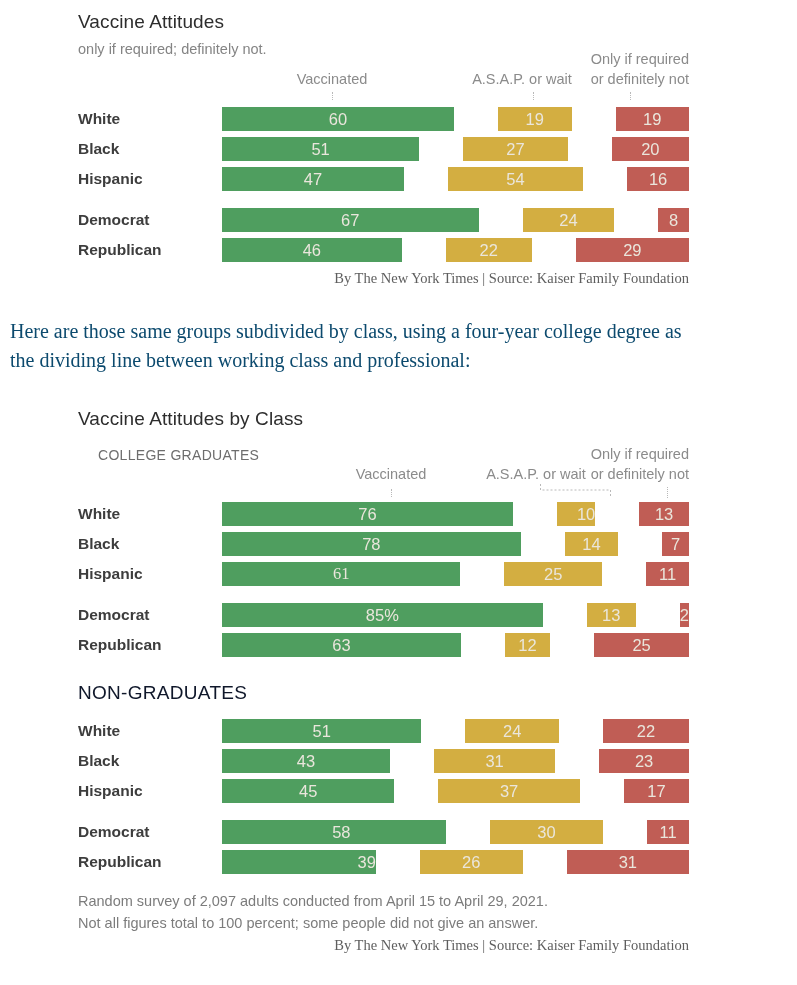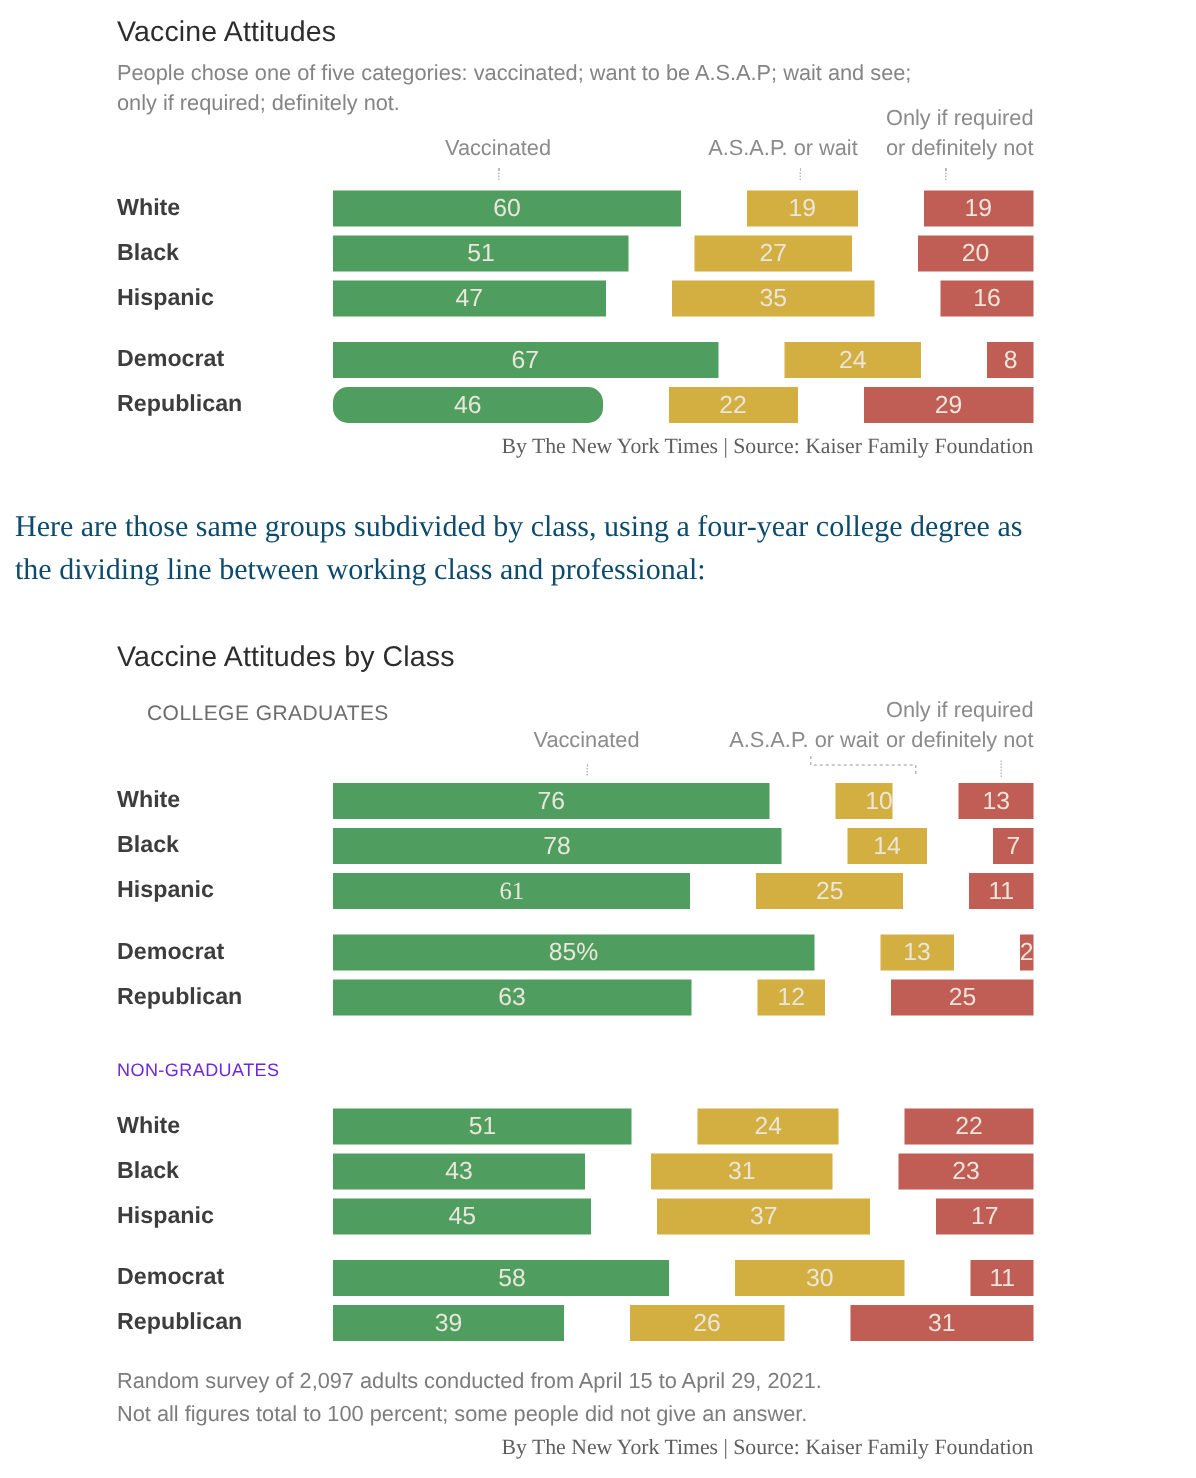--- a/index.html
+++ b/index.html
@@ -50,35 +50,34 @@
   .segtext { font-size: 16.5px; color: var(--bar_text, #eae6dc); white-space: nowrap; }
   .credit {
     margin-top: 8px; text-align: right; font-family: "Liberation Serif", serif;
     font-size: 14.5px; color: #5e5e5e;
   }
   .article {
     font-family: "Liberation Serif", serif; font-size: 20px; line-height: 28.5px;
     color: #0c4a6e; margin: 30px 20px 0 10px; max-width: 700px;
   }
   .sechead-block {
-    margin: 27px 0 17px 0; font-size: 12px; line-height: 18px;
-    color: #6d28d9; letter-spacing: 0.3px;
+    margin: 27px 0 17px 0; font-size: 19px; line-height: 18px;
+    color: #0f172a; letter-spacing: 0.3px;
   }
   .footnotes { margin-top: 16px; font-size: 14.5px; line-height: 22px; color: #7c7c7c; }
   .c2 .credit { margin-top: 3px; }
 </style>
 </head>
 <body>
 
 <div>
 
   <section class="chart c1">
     <h2 class="ctitle">Vaccine Attitudes</h2>
     <div class="subtitle">
-      <div>People chose one of five categories: vaccinated; want to be A.S.A.P; wait and see;</div>
       <div>only if required; definitely not.</div>
     </div>
     <div class="colheads">
       <span class="ch ch-center ch-vacc">Vaccinated</span>
       <span class="ch ch-center ch-asap">A.S.A.P. or wait</span>
       <span class="ch ch-only">
         <span>Only if required</span><br>
         <span>or definitely not</span>
       </span>
       <i class="tick t1"></i>
@@ -115,21 +114,21 @@
               </div>
           </div>
         </div>
         <div class="row">
           <span class="rlabel">Hispanic</span>
           <div class="track">
             <div class="seg" style="width: 47%;">
                 <span class="segtext">47</span>
               </div>
             <div class="seg" style="width: 35%;">
-                <span class="segtext">35</span>
+                <span class="segtext">54</span>
               </div>
             <div class="seg" style="width: 16%;">
                 <span class="segtext">16</span>
               </div>
           </div>
         </div>
       </div>
       <div class="group">
         <div class="row">
           <span class="rlabel">Democrat</span>
@@ -141,21 +140,21 @@
                 <span class="segtext">24</span>
               </div>
             <div class="seg" style="width: 8%;">
                 <span class="segtext">8</span>
               </div>
           </div>
         </div>
         <div class="row">
           <span class="rlabel">Republican</span>
           <div class="track">
-            <div class="seg" style="width: 46%; border-radius: 10px;">
+            <div class="seg" style="width: 46%;">
                 <span class="segtext">46</span>
               </div>
             <div class="seg" style="width: 22%;">
                 <span class="segtext">22</span>
               </div>
             <div class="seg" style="width: 29%;">
                 <span class="segtext">29</span>
               </div>
           </div>
         </div>
@@ -317,21 +316,21 @@
                 <span class="segtext">30</span>
               </div>
             <div class="seg" style="width: 11%;">
                 <span class="segtext">11</span>
               </div>
           </div>
         </div>
         <div class="row">
           <span class="rlabel">Republican</span>
           <div class="track">
-            <div class="seg" style="width: 39%;">
+            <div class="seg" style="width: 39%; justify-content: flex-end;">
                 <span class="segtext">39</span>
               </div>
             <div class="seg" style="width: 26%;">
                 <span class="segtext">26</span>
               </div>
             <div class="seg" style="width: 31%;">
                 <span class="segtext">31</span>
               </div>
           </div>
         </div>

